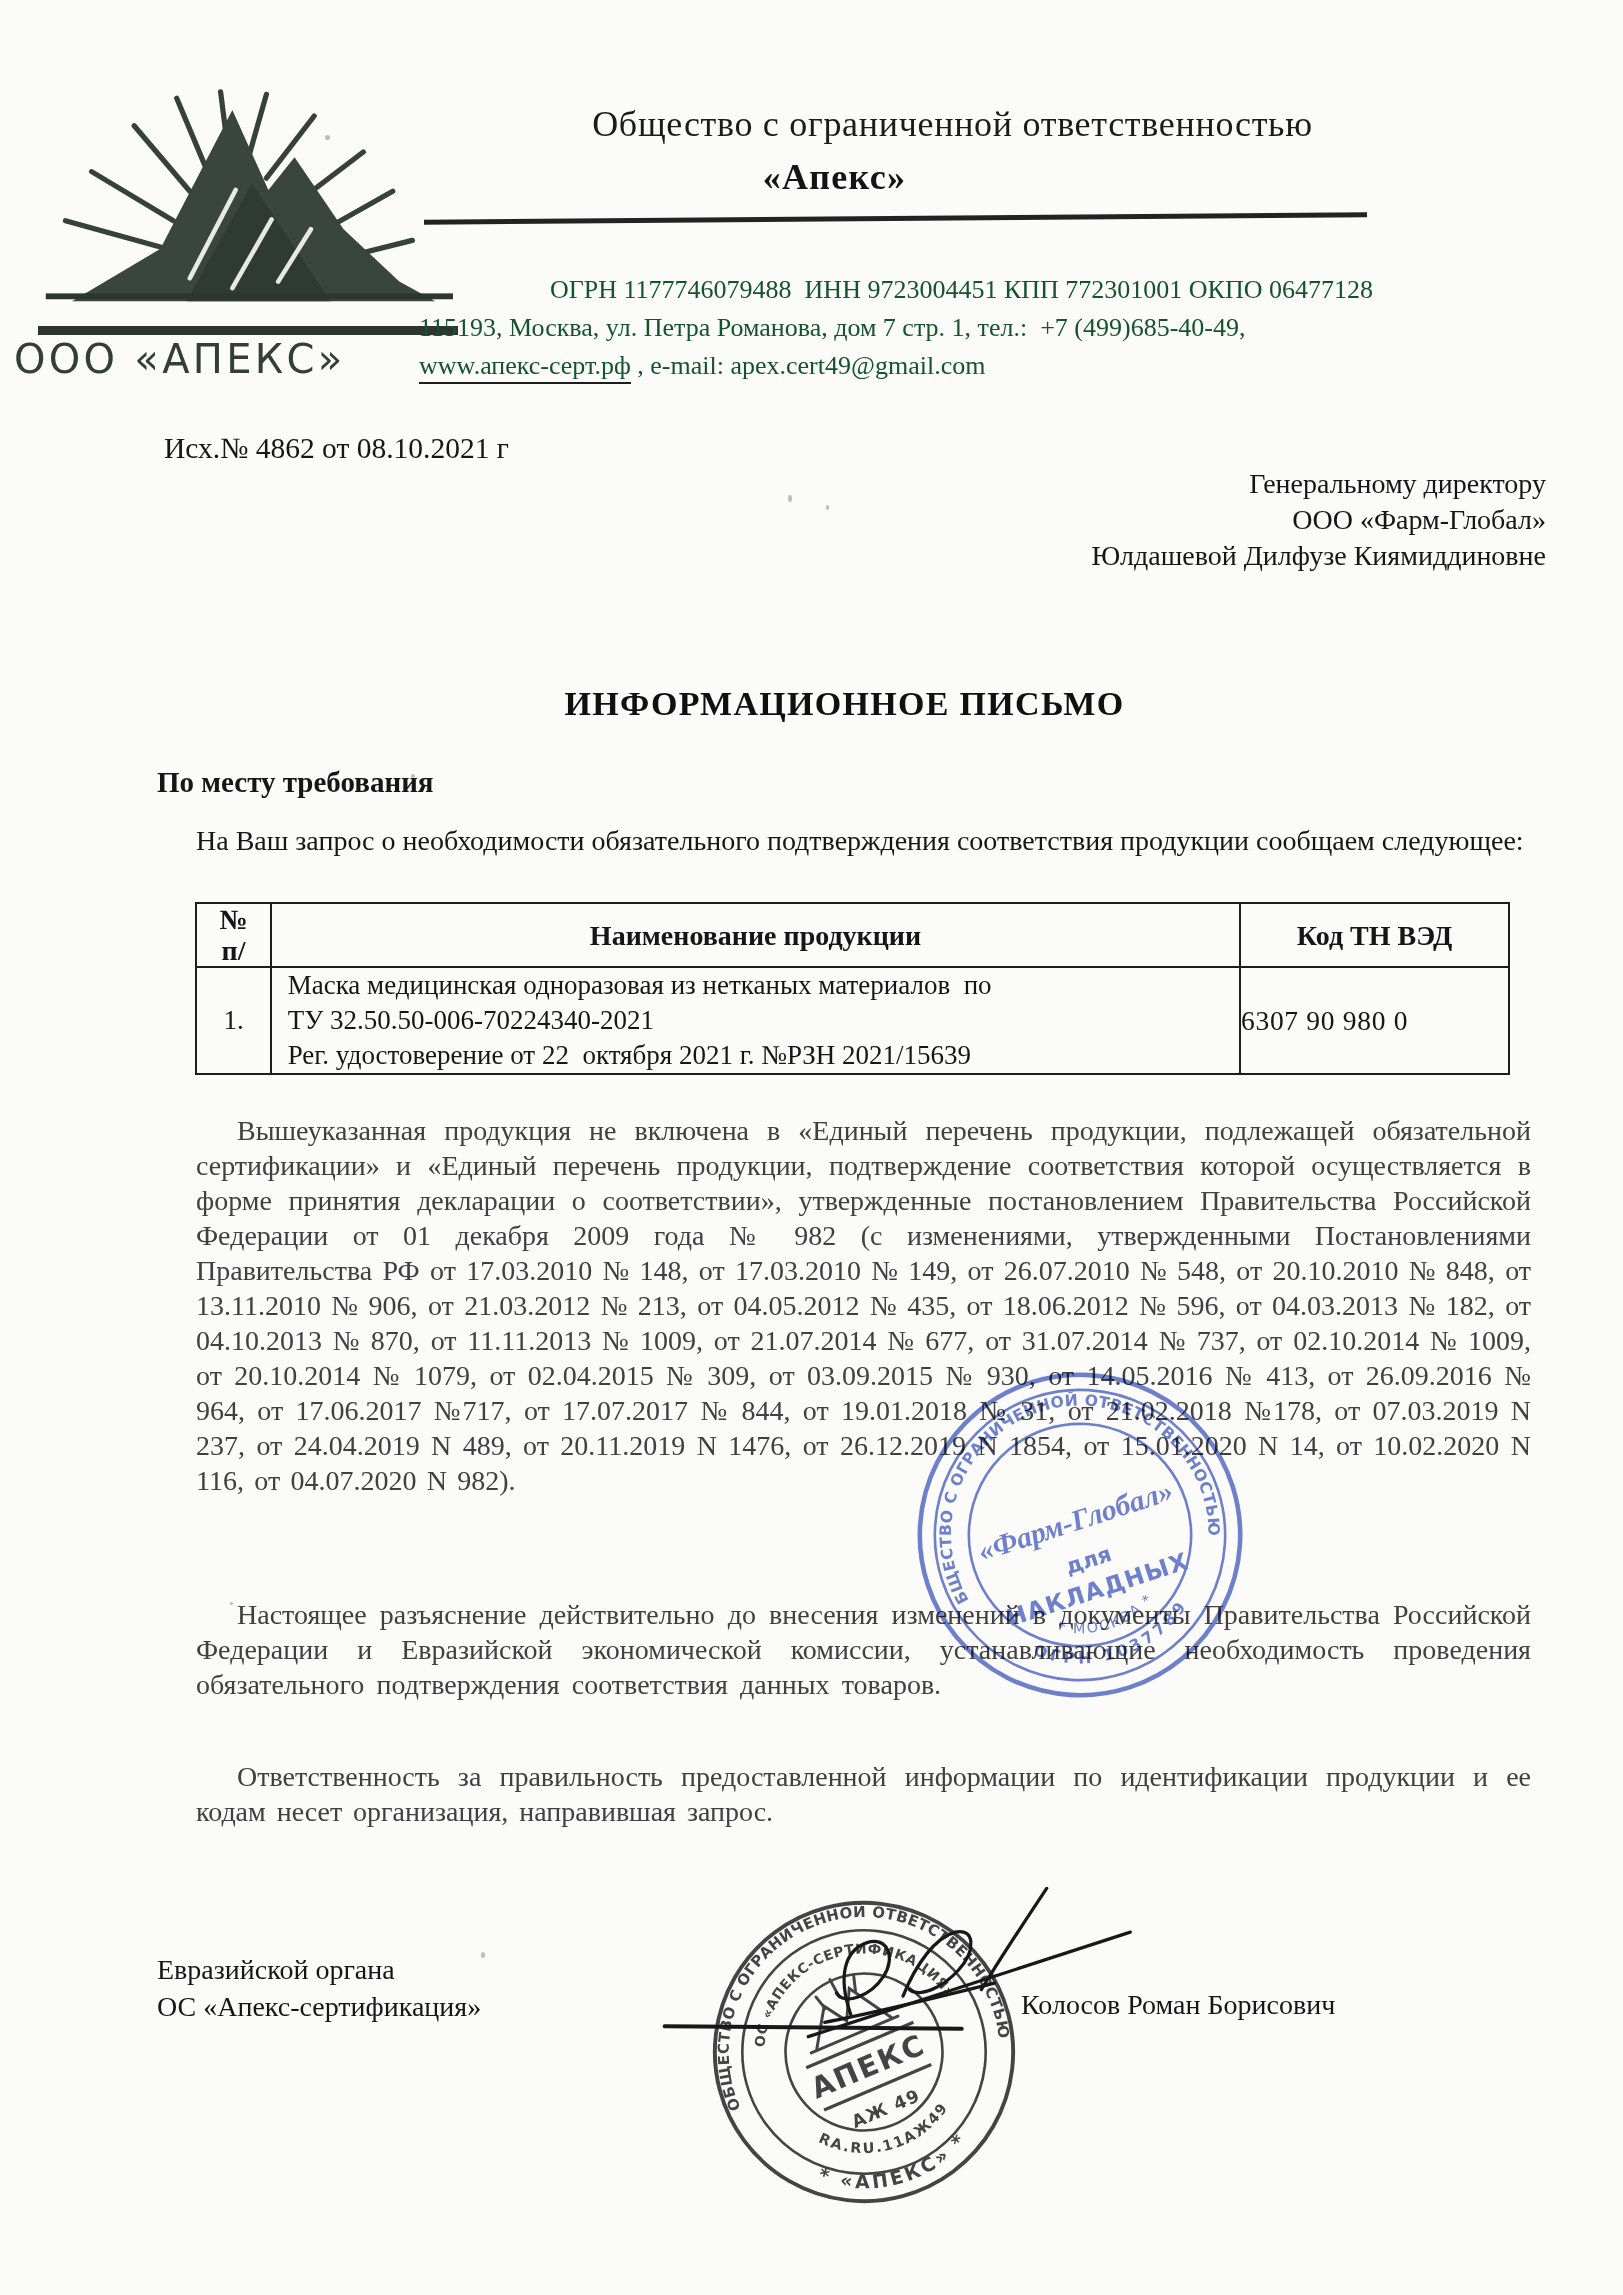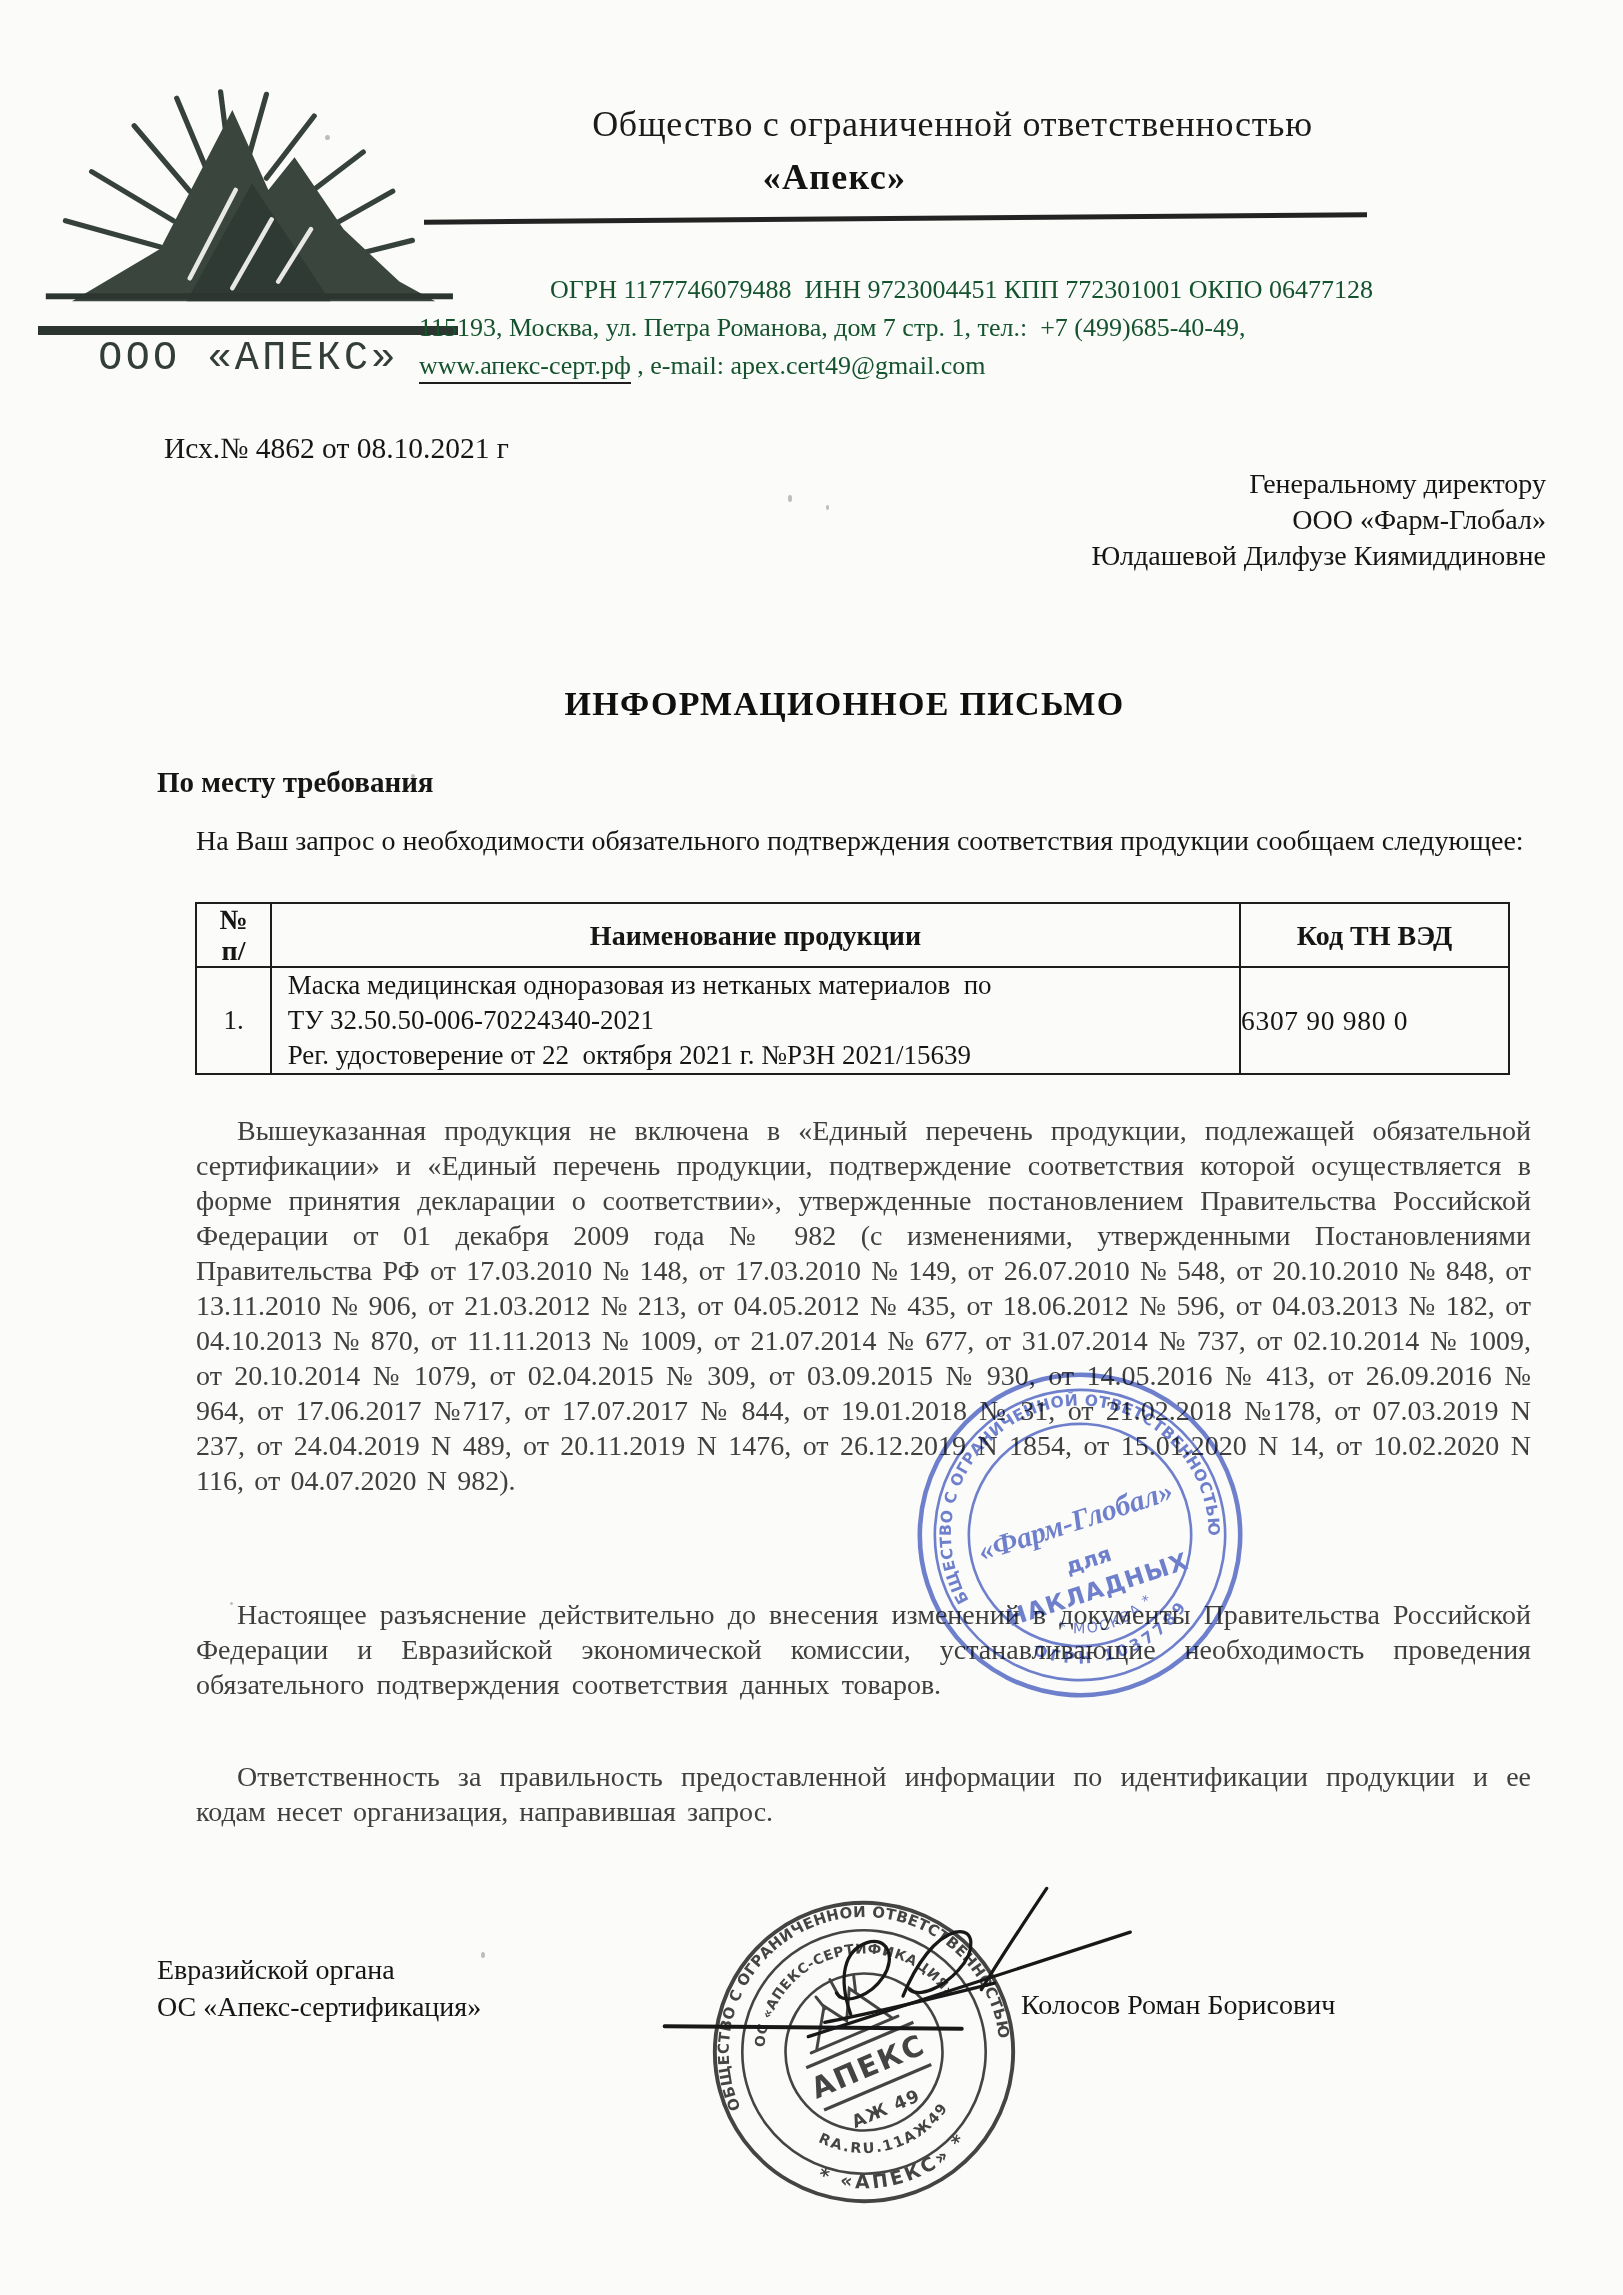--- a/index.html
+++ b/index.html
@@ -60,21 +60,21 @@
       <path d="M230,330 L330,150 L450,330 Z" fill="#2f3a34"></path>
       <g stroke="#fbfbf9" stroke-width="7" stroke-linecap="round" opacity="0.9">
         <line x1="235" y1="295" x2="305" y2="160"></line>
         <line x1="300" y1="310" x2="360" y2="205"></line>
         <line x1="370" y1="300" x2="420" y2="220"></line>
       </g>
       <rect x="15" y="318" width="622" height="9" fill="#2c352f"></rect>
     </svg>
   </div>
   <div class="abs thick-line" style="left:38px;top:326px;width:420px;"></div>
-  <div class="abs logo-text" style="left:26px;top:336px;width:445px;text-align:center;font-family:Liberation Mono, monospace;">ООО «АПЕКС»</div>
+  <div class="abs logo-text" style="left:14px;top:336px;width:445px;text-align:left;">ООО «АПЕКС»</div>
 
   <div class="abs head-type center" style="left:445px;top:103px;width:1015px;">Общество с ограниченной ответственностью</div>
   <div class="abs head-name center" style="left:327px;top:156px;width:1015px;">«Апекс»</div>
   <div class="abs sep-line" style="left:424px;top:216px;width:943px;"></div>
   <div class="abs req-line pre" style="left:550px;top:275px;">ОГРН 1177746079488  ИНН 9723004451 КПП 772301001 ОКПО 06477128</div>
   <div class="abs req-line pre" style="left:419px;top:313px;">115193, Москва, ул. Петра Романова, дом 7 стр. 1, тел.:  +7 (499)685-40-49,</div>
   <div class="abs req-line" style="left:419px;top:351px;">
     <span class="underl">www.апекс-серт.рф</span><span class="pre"> , e-mail: apex.cert49@gmail.com</span>
   </div>
 

